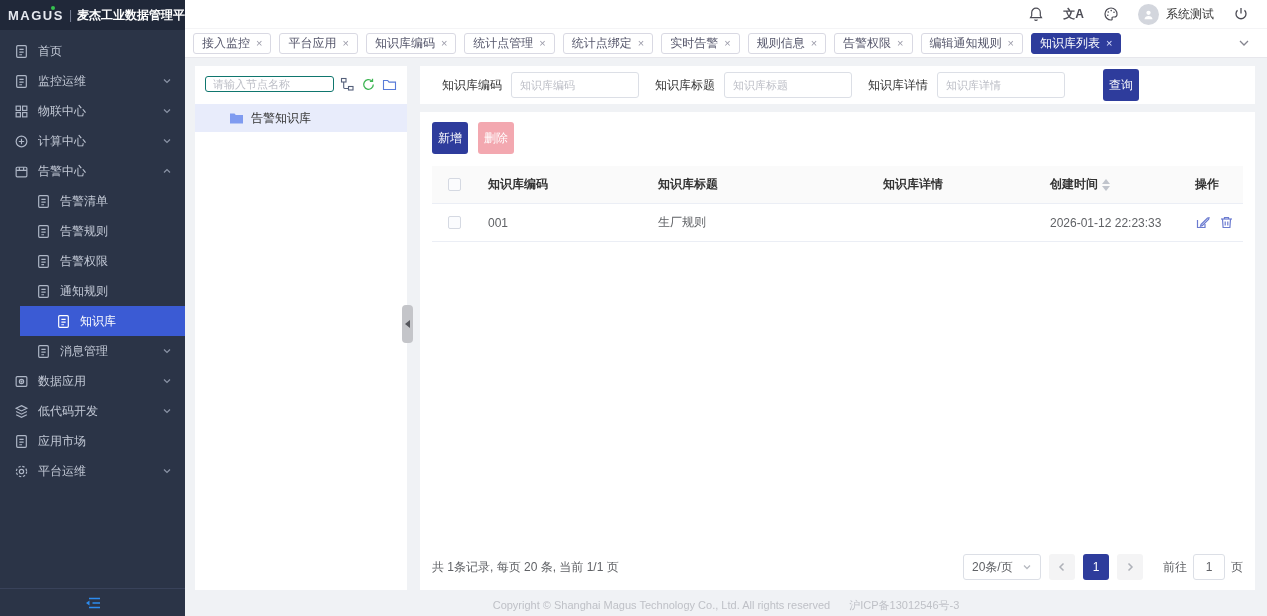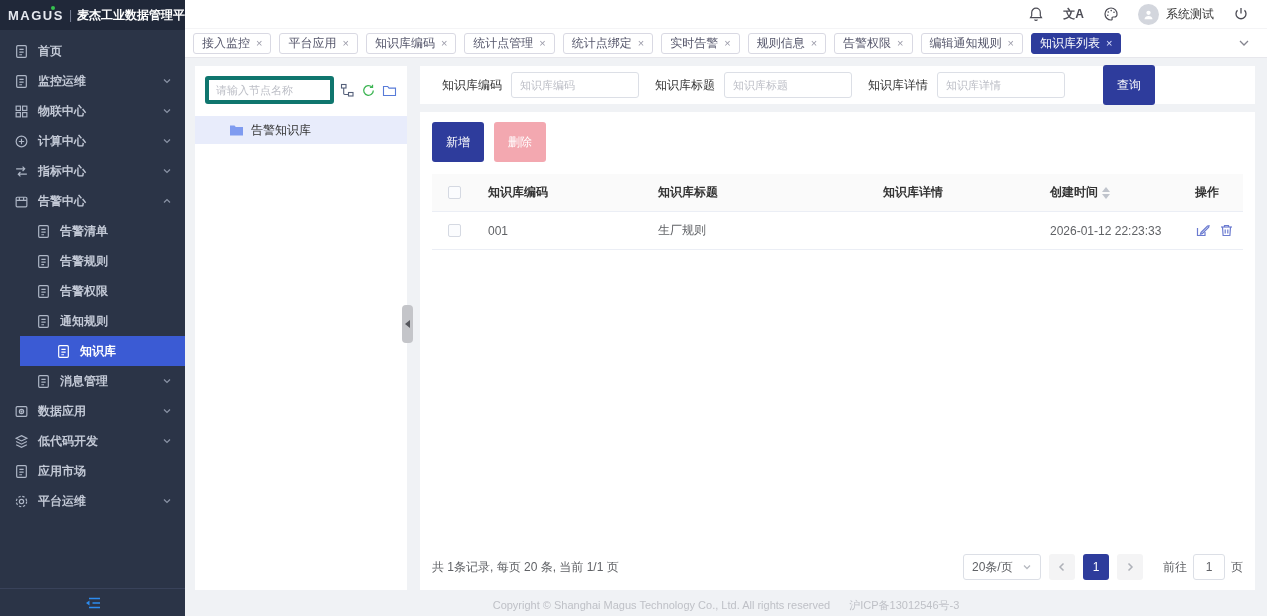--- a/index.html
+++ b/index.html
@@ -6,21 +6,21 @@
   html,body { width:1267px; height:616px; font-family:"Liberation Sans","DejaVu Sans",sans-serif; background:#f0f2f5; overflow:hidden; position:relative; }
   svg { display:block; }
 
   
   .sidebar { position:absolute; left:0; top:0; width:185px; height:616px; background:#2b3447; z-index:5; }
   .logo { height:30px; background:#202839; display:flex; align-items:center; padding:0 8px; white-space:nowrap; overflow:hidden; }
   .brand { font-weight:bold; font-size:13px; color:#e6e9f0; letter-spacing:1.5px; position:relative; }
   .brand .dot { position:absolute; width:4px; height:4px; border-radius:50%; background:#35c24f; top:-2px; right:9px; }
   .logo-sep { color:#7b8498; margin:0 5px; font-size:12px; }
   .product { color:#ffffff; font-size:12px; font-weight:bold; }
-  .menu { padding-top:6px;font-weight:bold; }
+  .menu { padding-top:6px; }
   .mi { height:30px; display:flex; align-items:center; color:#c3c9d6; font-size:12px; cursor:pointer; position:relative; }
   .mi.lv1 { padding-left:14px; }
   .mi.lv2 { padding-left:36px; }
   .mi .ic { width:15px; height:15px; margin-right:9px; color:#aeb6c6; flex:0 0 auto; }
   .mi .chev { position:absolute; right:12px; color:#8a93a6; width:12px; height:12px; }
   .mi.active { background:#3b5bd4; color:#ffffff;margin-left:20px; }
   .mi.active .ic { color:#ffffff; }
   .side-foot { position:absolute; bottom:0; left:0; width:100%; height:28px; border-top:1px solid #39425a; display:flex; align-items:center; justify-content:center; }
   .side-foot .ic { width:18px; height:14px; color:#2d8cf0; }
 
@@ -38,38 +38,38 @@
   .chip .x { color:#9a9aa8; font-size:11px; line-height:1; }
   .chip.active { background:#2e3c9c; border-color:#2e3c9c; color:#fff; }
   .chip.active .x { color:#dfe3ff; }
   .tabs-collapse { margin-left:auto; margin-right:16px; color:#85858f; width:14px; height:14px; cursor:pointer; }
 
   
   .content { position:absolute; left:185px; top:58px; right:0; bottom:0; background:#f0f2f5; }
 
   .tree-card { position:absolute; left:10px; top:8px; width:212px; bottom:26px; background:#fff; padding:10px; }
   .tree-search-row { display:flex; align-items:center; gap:6px; }
-  .tree-search { flex:1; min-width:0; height:28px; border:4px solid #0f766e; border-radius:3px; font-size:11px; padding:0 7px; color:#666; outline:none; font-family:inherit; }
+  .tree-search { flex:1; min-width:0; height:16px; border:1px solid #0f766e; border-radius:3px; font-size:11px; padding:0 7px; color:#666; outline:none; font-family:inherit; }
   .tree-search::placeholder { color:#bcbec6; }
   .tico { width:15px; height:15px; flex:0 0 auto; cursor:pointer; }
   .tico.tree { color:#55607a; }
   .tico.refresh { color:#3eb554; }
   .tico.folder { color:#587bd8; }
   .tree-node { margin:12px -10px 0 -10px; height:28px; background:#e8ecfb; display:flex; align-items:center; padding-left:34px; gap:7px; font-size:12px; color:#333; cursor:pointer; }
   .tree-node .fic { width:15px; height:13px; color:#7f9bf0; }
 
   .collapse-handle { position:absolute; left:217px; top:247px; width:11px; height:38px; background:#c4c5c9; border-radius:4px; display:flex; align-items:center; justify-content:center; cursor:pointer; }
   .collapse-handle .tri { width:0; height:0; border-top:4px solid transparent; border-bottom:4px solid transparent; border-right:5px solid #55565c; }
 
   .filter-card { position:absolute; left:235px; top:8px; right:12px; height:38px; background:#fff; display:flex; align-items:center; padding:0 22px; }
   .fgroup { display:flex; align-items:center; margin-right:16px; }
   .flabel { font-size:12px; color:#333; margin-right:9px; white-space:nowrap; }
   .finput { width:128px; height:26px; border:1px solid #dcdfe6; border-radius:3px; font-size:11px; padding:0 8px; color:#666; outline:none; font-family:inherit; }
   .finput::placeholder { color:#bcbec6; }
-  .btn { border:none; border-radius:3px; font-size:12px; color:#fff; padding:0 14px; height:40px; cursor:pointer; font-family:inherit; }
+  .btn { border:none; border-radius:3px; font-size:12px; color:#fff; padding:0 6px; height:32px; cursor:pointer; font-family:inherit; }
   .btn.primary { background:#2e3c9c; }
   .btn.query { margin-left:22px; }
   .btn.danger-disabled { background:#f3a8b0; cursor:not-allowed; }
 
   .main-card { position:absolute; left:235px; top:54px; right:12px; bottom:26px; background:#fff; padding:10px 12px; }
   .toolbar { display:flex; gap:10px; }
   .table { margin-top:12px; font-size:12px; }
   .t-row { display:flex; align-items:center; height:38px; border-bottom:1px solid #ebeef5; }
   .t-head { background:#fafafa; color:#333; font-weight:bold; }
   .t-body { color:#606266; }
@@ -161,34 +161,20 @@
           </svg>
         </span>
       <span class="ml">计算中心</span>
       <span class="chev">
           <svg viewBox="0 0 12 12" fill="none" stroke="currentColor" stroke-width="1.2">
             <path d="M3 4.5l3 3 3-3"></path>
           </svg>
         </span>
     </div>
 
-    <div class="mi lv1">
-      <span class="ic">
-          <svg viewBox="0 0 14 14" fill="none" stroke="currentColor" stroke-width="1.1">
-            <path d="M2 4.5h8M8 2.5l2 2-2 2"></path>
-            <path d="M12 9.5H4M6 7.5l-2 2 2 2"></path>
-          </svg>
-        </span>
-      <span class="ml">指标中心</span>
-      <span class="chev">
-          <svg viewBox="0 0 12 12" fill="none" stroke="currentColor" stroke-width="1.2">
-            <path d="M3 4.5l3 3 3-3"></path>
-          </svg>
-        </span>
-    </div>
 
     <div class="mi lv1">
       <span class="ic">
           <svg viewBox="0 0 14 14" fill="none" stroke="currentColor" stroke-width="1.1">
             <rect x="2" y="3" width="10" height="9" rx="1"></rect>
             <path d="M2 6h10M5 3v3M9 3v3"></path>
           </svg>
         </span>
       <span class="ml">告警中心</span>
       <span class="chev">

